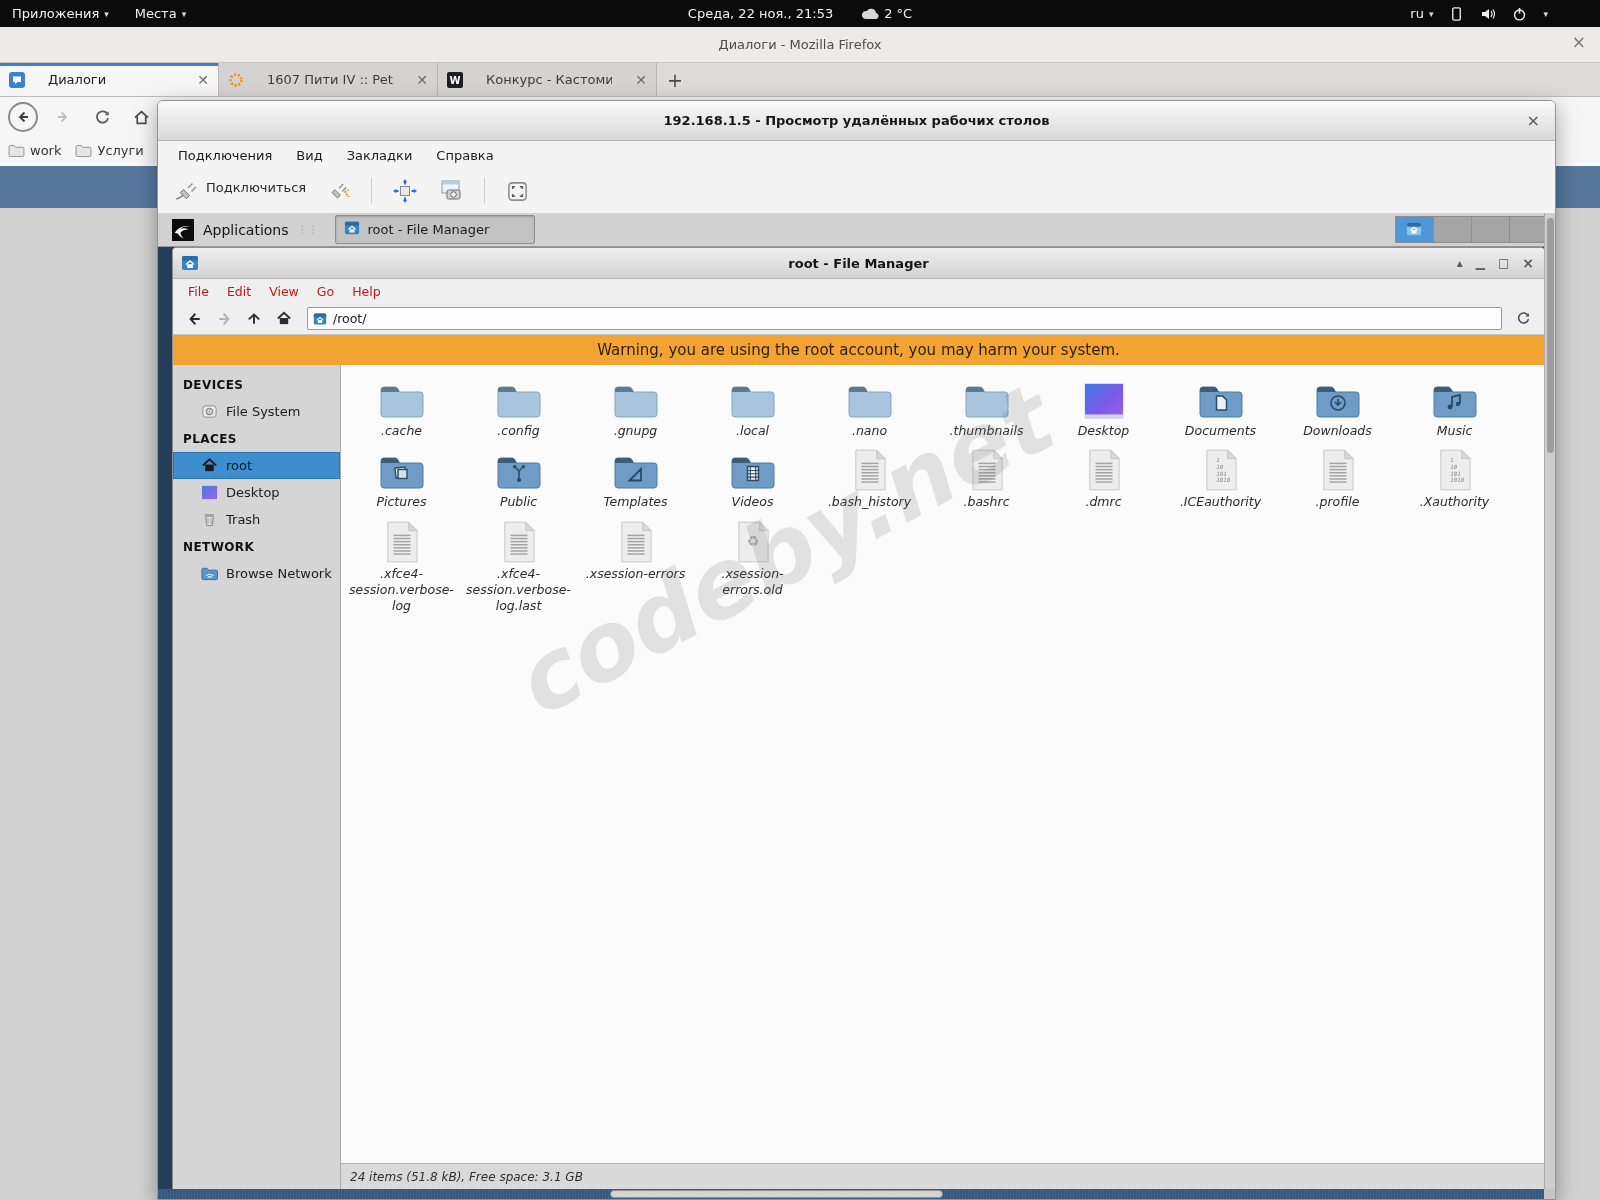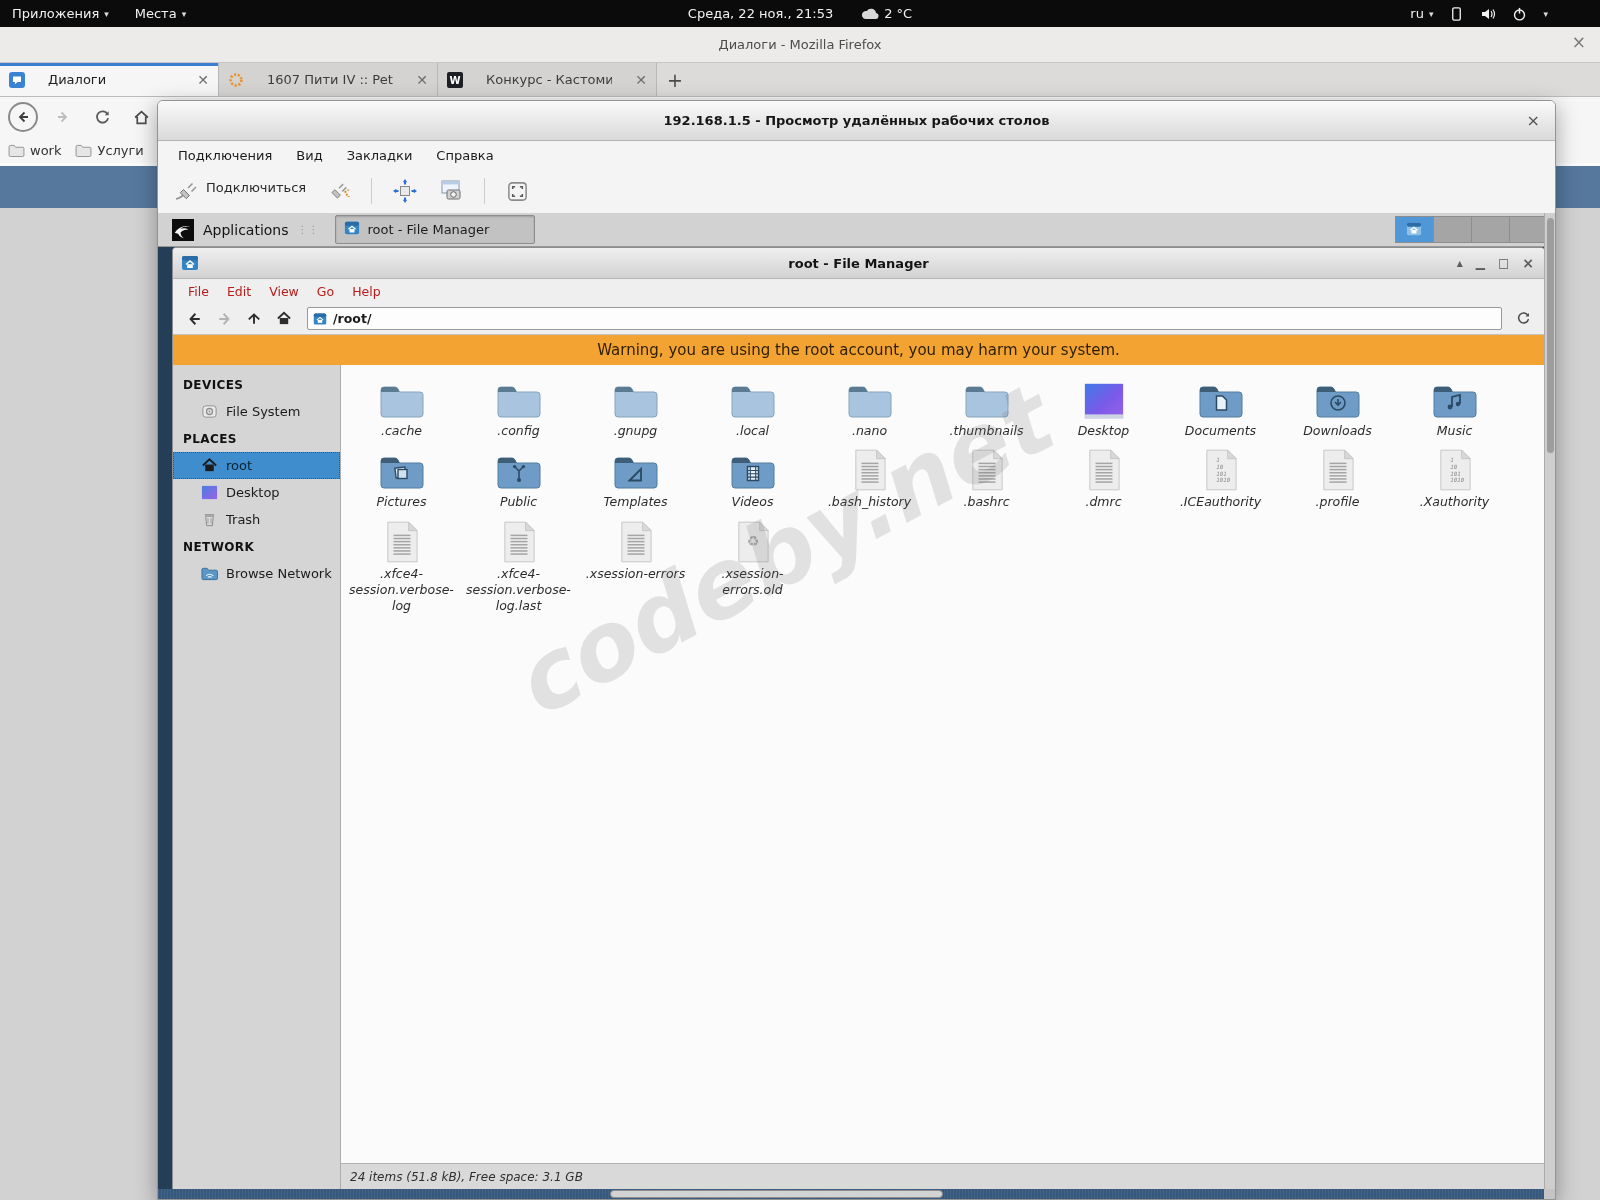--- a/index.html
+++ b/index.html
@@ -82,21 +82,21 @@
   .xp-user{font-size:14px;color:#141414;}
   
   .fm-window{position:absolute;left:14px;top:34px;width:1373px;height:944px;background:#efefef;
              border:1px solid #8d8d8d;border-radius:4px 4px 0 0;box-sizing:border-box;display:flex;flex-direction:column;overflow:hidden;}
   .fm-titlebar{height:30px;background:linear-gradient(#efefef,#d2d2d2);border-bottom:1px solid #b5b5b5;
                position:relative;display:flex;align-items:center;justify-content:center;font-size:13px;font-weight:bold;color:#141414;flex:0 0 30px;}
   .fm-ticon{position:absolute;left:8px;top:6px;width:18px;height:18px;}
   .fm-wbtns{position:absolute;right:10px;display:flex;gap:13px;color:#5c5c5c;font-size:12px;align-items:center;}
   .fm-menubar{height:24px;display:flex;align-items:center;padding-left:6px;font-size:12.5px;color:#b91c1c;flex:0 0 24px;background:#efefef;}
   .fm-menubar .menu-item{padding:3px 9px;}
-  .fm-toolbar{height:31px;display:flex;align-items:center;gap:4px;padding:0 8px;border-bottom:1px solid #c3c3c3;background:#efefef;flex:0 0 31px;font-weight:bold;}
+  .fm-toolbar{height:31px;display:flex;align-items:center;gap:4px;padding:0 8px;border-bottom:1px solid #c3c3c3;background:#efefef;flex:0 0 31px;}
   .fm-navbtn{width:26px;height:24px;display:flex;align-items:center;justify-content:center;}
   .fm-pathbar{flex:1;height:21px;background:#fdfdfd;border:1px solid #999;border-radius:2px;margin-left:6px;
               display:flex;align-items:center;gap:6px;padding:0 5px;font-size:12.5px;color:#1a1a1a;}
   .fm-path-ico{width:14px;height:14px;}
   .fm-refresh{width:26px;height:24px;display:flex;align-items:center;justify-content:center;margin-left:4px;}
   .fm-warning{height:30px;background:#f2a332;display:flex;align-items:center;justify-content:center;
               font-size:15px;color:#2d1e02;flex:0 0 30px;}
   .fm-body{flex:1;display:flex;min-height:0;}
   .fm-sidebar{width:168px;flex:0 0 168px;background:#d5d5d5;border-right:1px solid #adadad;box-sizing:border-box;padding-top:6px;}
   .sb-row{display:flex;align-items:center;gap:8px;height:27px;padding-left:28px;font-size:13px;color:#1c1c1c;}

